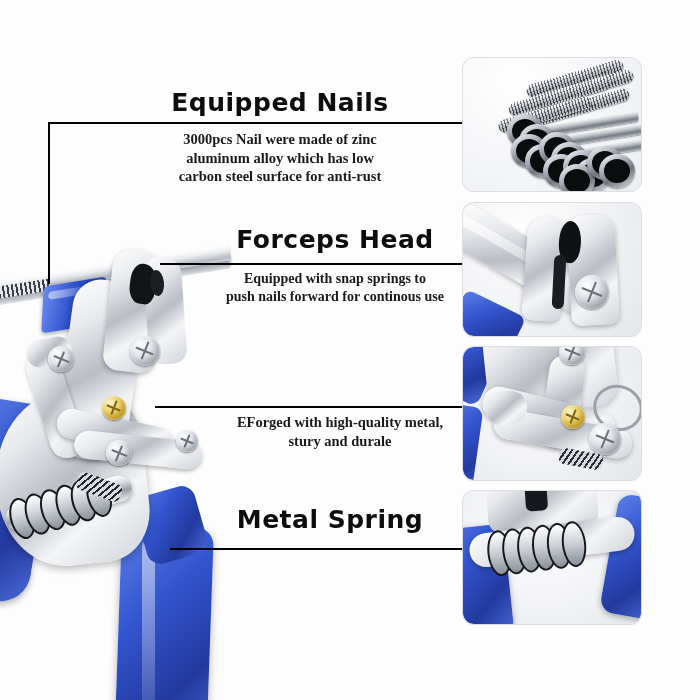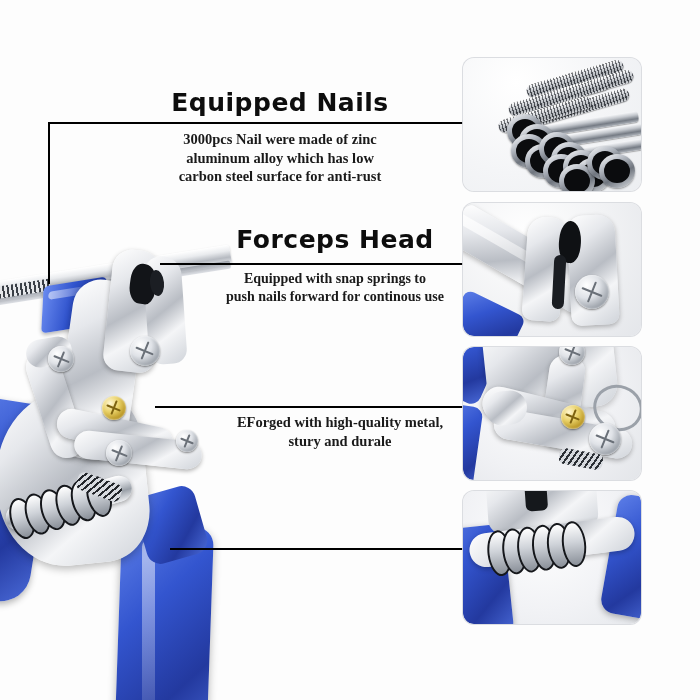--- a/index.html
+++ b/index.html
@@ -178,20 +178,23 @@
     <div class="c-desc" style="font-size:14px;">Equipped with snap springs to
 push nails forward for continous use</div>
   </div>
 
   <div class="rule" style="left:155px;top:406px;width:315px;"></div>
   <div class="callout" style="left:195px;top:413px;width:290px;">
     <div class="c-desc" style="font-size:14.5px;">EForged with high-quality metal,
 stury and durale</div>
   </div>
 
+  <div class="callout" style="left:185px;top:505px;width:290px;">
+    <div class="c-title" style="font-size:25px;">Metal Spring</div>
+  </div>
   <div class="rule" style="left:170px;top:548px;width:300px;"></div>
 
   <div class="card" style="left:463px;top:58px;">
     <div class="inner">
       <div class="nailsbg"></div>
 
       <div class="nailstack" style="left:0;top:0;width:178px;height:133px;">
 
         <div class="nrow" style="left:62px;top:14px;width:100px;transform:rotate(-16deg);"></div>
         <div class="nrow" style="left:72px;top:24px;width:100px;transform:rotate(-16deg);"></div>

